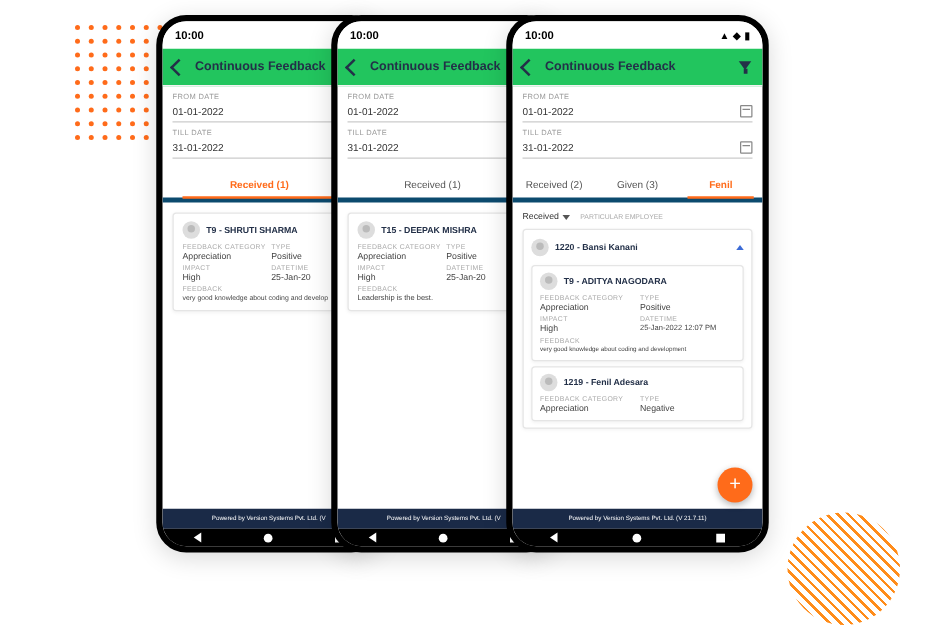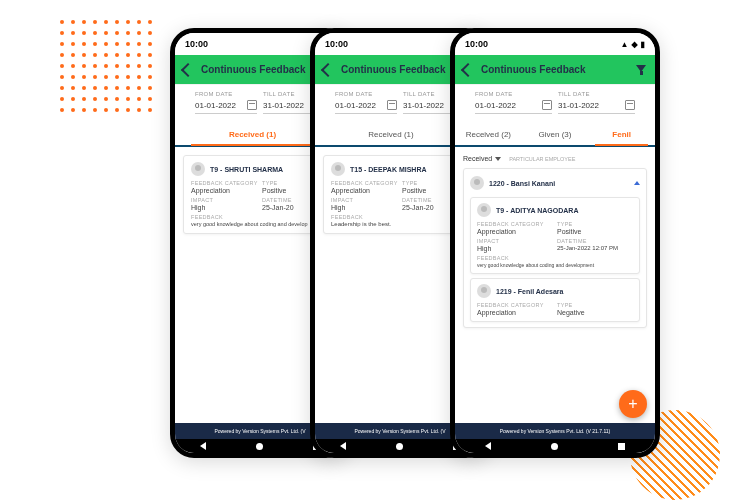--- a/index.html
+++ b/index.html
@@ -14,21 +14,21 @@
     position: absolute; top: 20px; left: 60px;
     display: grid; grid-template-columns: repeat(9, 4px); grid-template-rows: repeat(9, 4px);
     gap: 7px;
   }
   .dots-top span { width: 4px; height: 4px; background: #ff6b1a; border-radius: 50%; display: block; }
   .hatch {
     position: absolute; bottom: 0; right: 30px; width: 90px; height: 90px;
     background: repeating-linear-gradient(45deg, #ff8c1a 0 2px, transparent 2px 6px);
     border-radius: 50%;
   }
-  .stage { position: absolute; left: 125px; top: 28px; width: 560px; height: 460px; margin-left: 45px; }
+  .stage { position: absolute; left: 125px; top: 12px; width: 560px; height: 460px; }
   .phone {
     position: absolute; top: 0; width: 180px; height: 430px;
     border: 5px solid #000; border-radius: 24px; background: #fff;
     overflow: hidden; box-shadow: 0 4px 20px rgba(0,0,0,0.15);
   }
   .phone.p1 { left: 0; }
   .phone.p2 { left: 140px; }
   .phone.p3 { left: 280px; width: 210px; }
   .status-bar {
     height: 22px; background: #fff; display: flex; align-items: center;
@@ -38,28 +38,28 @@
   .app-header {
     height: 30px; background: #22c55e; display: flex; align-items: center;
     padding: 0 8px; gap: 8px; border-bottom: 1px solid #f2f2f2;
   }
   .app-header .title { font-size: 10px; font-weight: 700; color: #233048; }
   .arrow-left { width: 10px; height: 10px; border-left: 2px solid #233048; border-bottom: 2px solid #233048; transform: rotate(45deg); }
   .filter-icon { margin-left: auto; width: 11px; height: 10px; position: relative; }
   .filter-icon::before { content:""; position:absolute; top:0; left:0; width:0; height:0;
     border-left:5.5px solid transparent; border-right:5.5px solid transparent; border-top:7px solid #233048; }
   .filter-icon::after { content:""; position:absolute; top:6px; left:4px; width:3px; height:4px; background:#233048; }
-  .dates { display:flex; padding: 6px 20px 4px; gap:6px; }
+  .dates { display:flex; padding: 6px 8px 4px; gap:6px;flex-direction:column; }
   .dates .col { flex:1; }
   .dates .lbl { font-size:6px; color:#999; letter-spacing:.3px; }
   .dates .fld { display:flex; justify-content:space-between; align-items:center;
     border-bottom:1px solid #ccc; font-size:8px; padding:3px 0; color:#333; }
   .cal-icon { width:10px; height:10px; border:1px solid #888; border-radius:1px; position:relative; }
   .cal-icon::before { content:""; position:absolute; top:2px; left:1px; right:1px; height:1px; background:#888; }
-  .tabs { display:flex; margin-top:6px; border-bottom: 2px solid #0c4a6e; }
+  .tabs { display:flex; margin-top:6px; border-bottom: 4px solid #0c4a6e; }
   .tab { flex:1; text-align:center; font-size:8px; padding:6px 0; color:#555; position:relative; }
   .tab.active { color:#ff6b1a; font-weight:600; }
   .tab.active::after { content:""; position:absolute; bottom:-1px; left:10%; right:10%; height:2px; background:#ff6b1a; }
   .content { padding: 8px; font-size: 7px; color:#333; overflow:hidden; }
   .card { border:1px solid #e5e5e5; border-radius:3px; padding:6px 7px; margin-bottom:6px; background:#fff;
     box-shadow: 0 1px 3px rgba(0,0,0,0.05); }
   .card .person { display:flex; align-items:center; gap:5px; margin-bottom:4px; }
   .avatar { width:14px; height:14px; border-radius:50%; background:#ddd; position:relative; }
   .avatar::before { content:""; position:absolute; top:3px; left:4px; width:6px; height:6px; border-radius:50%; background:#bbb; }
   .name { font-size:7px; font-weight:700; color:#233048; }

